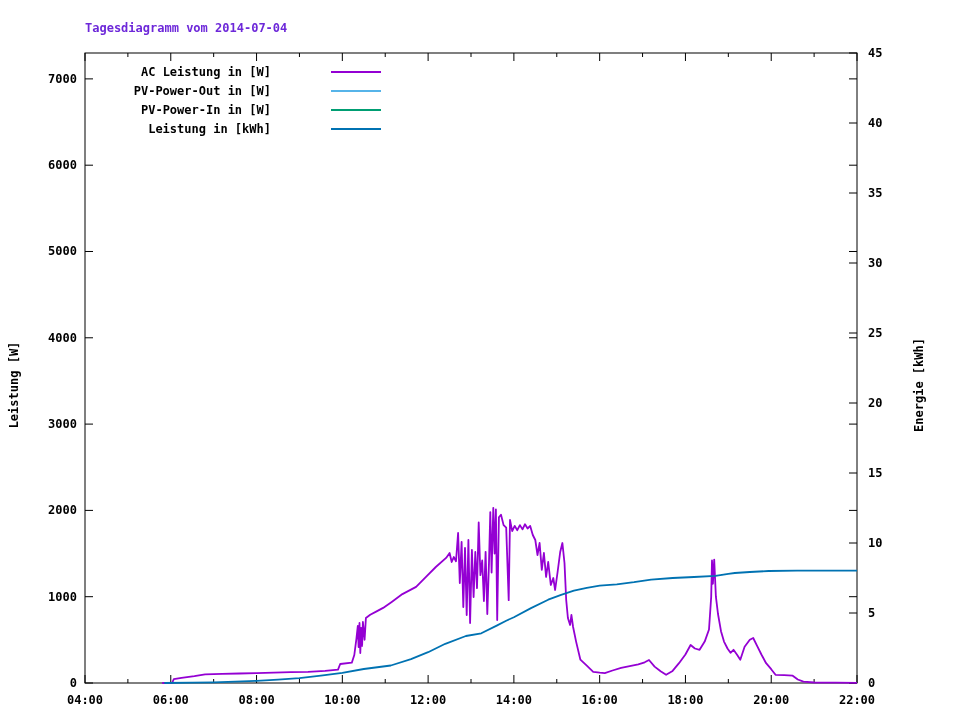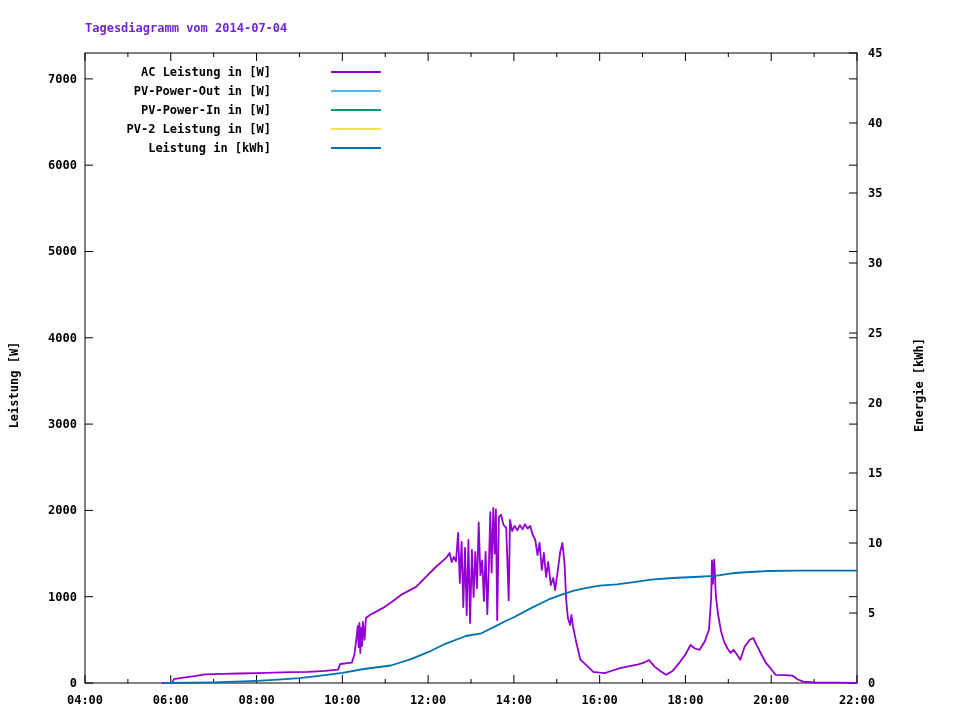--- a/index.html
+++ b/index.html
@@ -137,21 +137,17 @@
       </div>
       <div class="legend-row">
         <span class="legend-label">PV-Power-Out in [W]</span>
         <span class="legend-swatch" style="background: rgb(86, 180, 233);"></span>
       </div>
       <div class="legend-row">
         <span class="legend-label">PV-Power-In in [W]</span>
         <span class="legend-swatch" style="background: rgb(0, 158, 115);"></span>
       </div>
       <div class="legend-row">
-        <span class="legend-label">PV-2 Leistung in [W]</span>
-        <span class="legend-swatch" style="background: rgb(240, 228, 66);"></span>
-      </div>
-      <div class="legend-row">
         <span class="legend-label">Leistung in [kWh]</span>
         <span class="legend-swatch" style="background: rgb(0, 114, 178);"></span>
       </div>
     </div>
 </div>
 
 </body></html>

